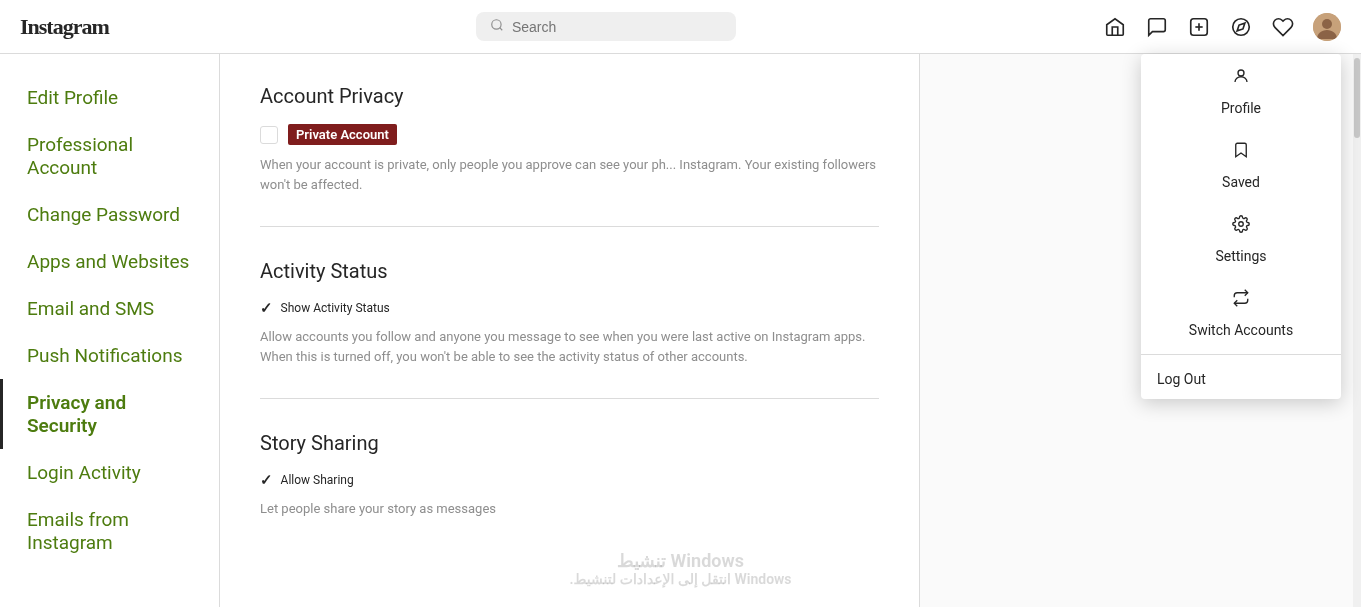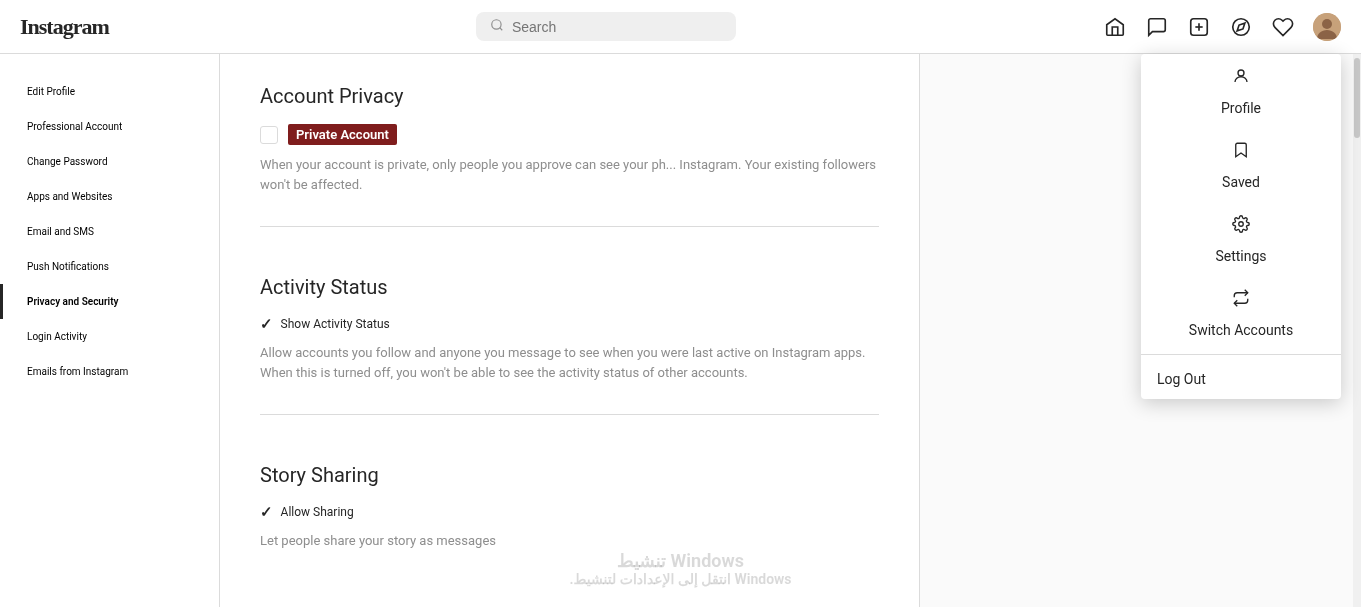--- a/index.html
+++ b/index.html
@@ -39,33 +39,33 @@
     .page-wrapper {
       display: flex; margin-top: 54px; min-height: calc(100vh - 54px);
     }
 
     
     .sidebar {
       width: 220px; background: #fff; border-right: 1px solid #dbdbdb;
       padding: 20px 0; flex-shrink: 0; min-height: 600px;
     }
     .sidebar-item {
-      padding: 12px 24px; cursor: pointer; font-size: 10px; color: #000000;
+      padding: 12px 24px; cursor: pointer; font-size: 19px; color: #4d7c0f;
       position: relative; border-left: 3px solid transparent;
     }
     .sidebar-item.active {
       font-weight: 600; border-left: 3px solid #262626;
     }
 
     
     .main-content {
       flex: 1; padding: 30px 40px; background: #fff; max-width: 700px;
       border-right: 1px solid #dbdbdb;
     }
-    .section { margin-bottom: 48px; padding-bottom: 32px; border-bottom: 1px solid #dbdbdb; }
+    .section { margin-bottom: 32px; padding-bottom: 32px; border-bottom: 1px solid #dbdbdb; }
     .section:last-child { border-bottom: none; }
     .section-title { font-size: 20px; font-weight: 400; margin-bottom: 16px; color: #262626; }
 
     
     .toggle-row {
       display: flex; align-items: center; gap: 10px; margin-bottom: 10px;
     }
     .checkbox-container {
       width: 18px; height: 18px; border: 1.5px solid #dbdbdb; border-radius: 3px;
       display: flex; align-items: center; justify-content: center; cursor: pointer; background: #fff;

